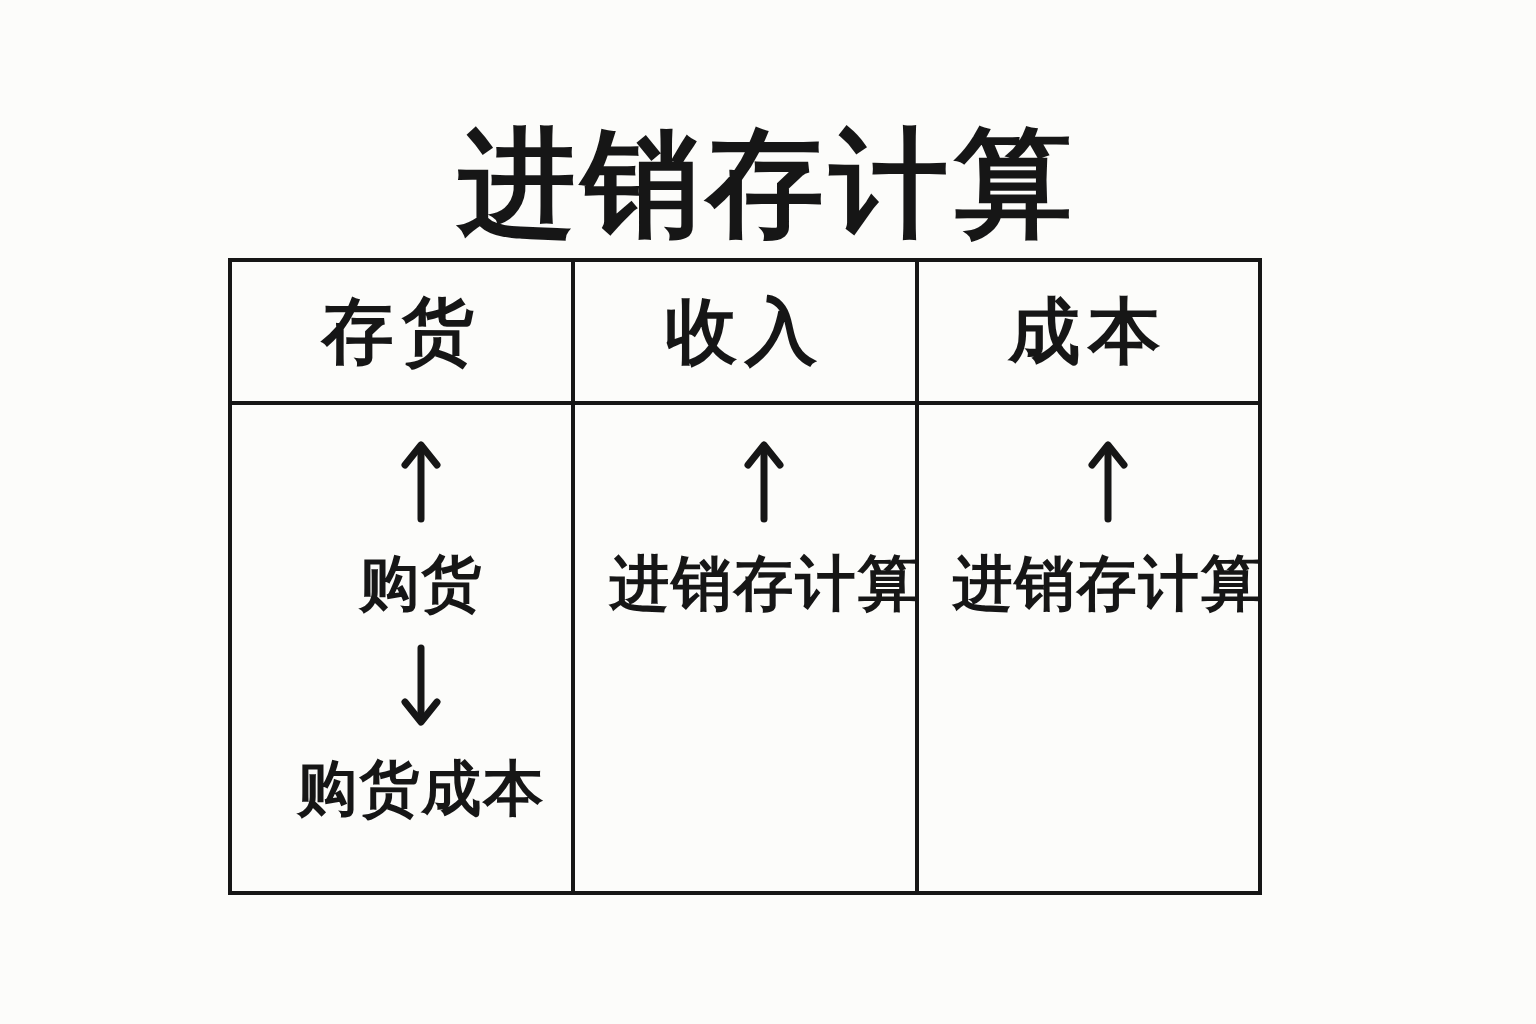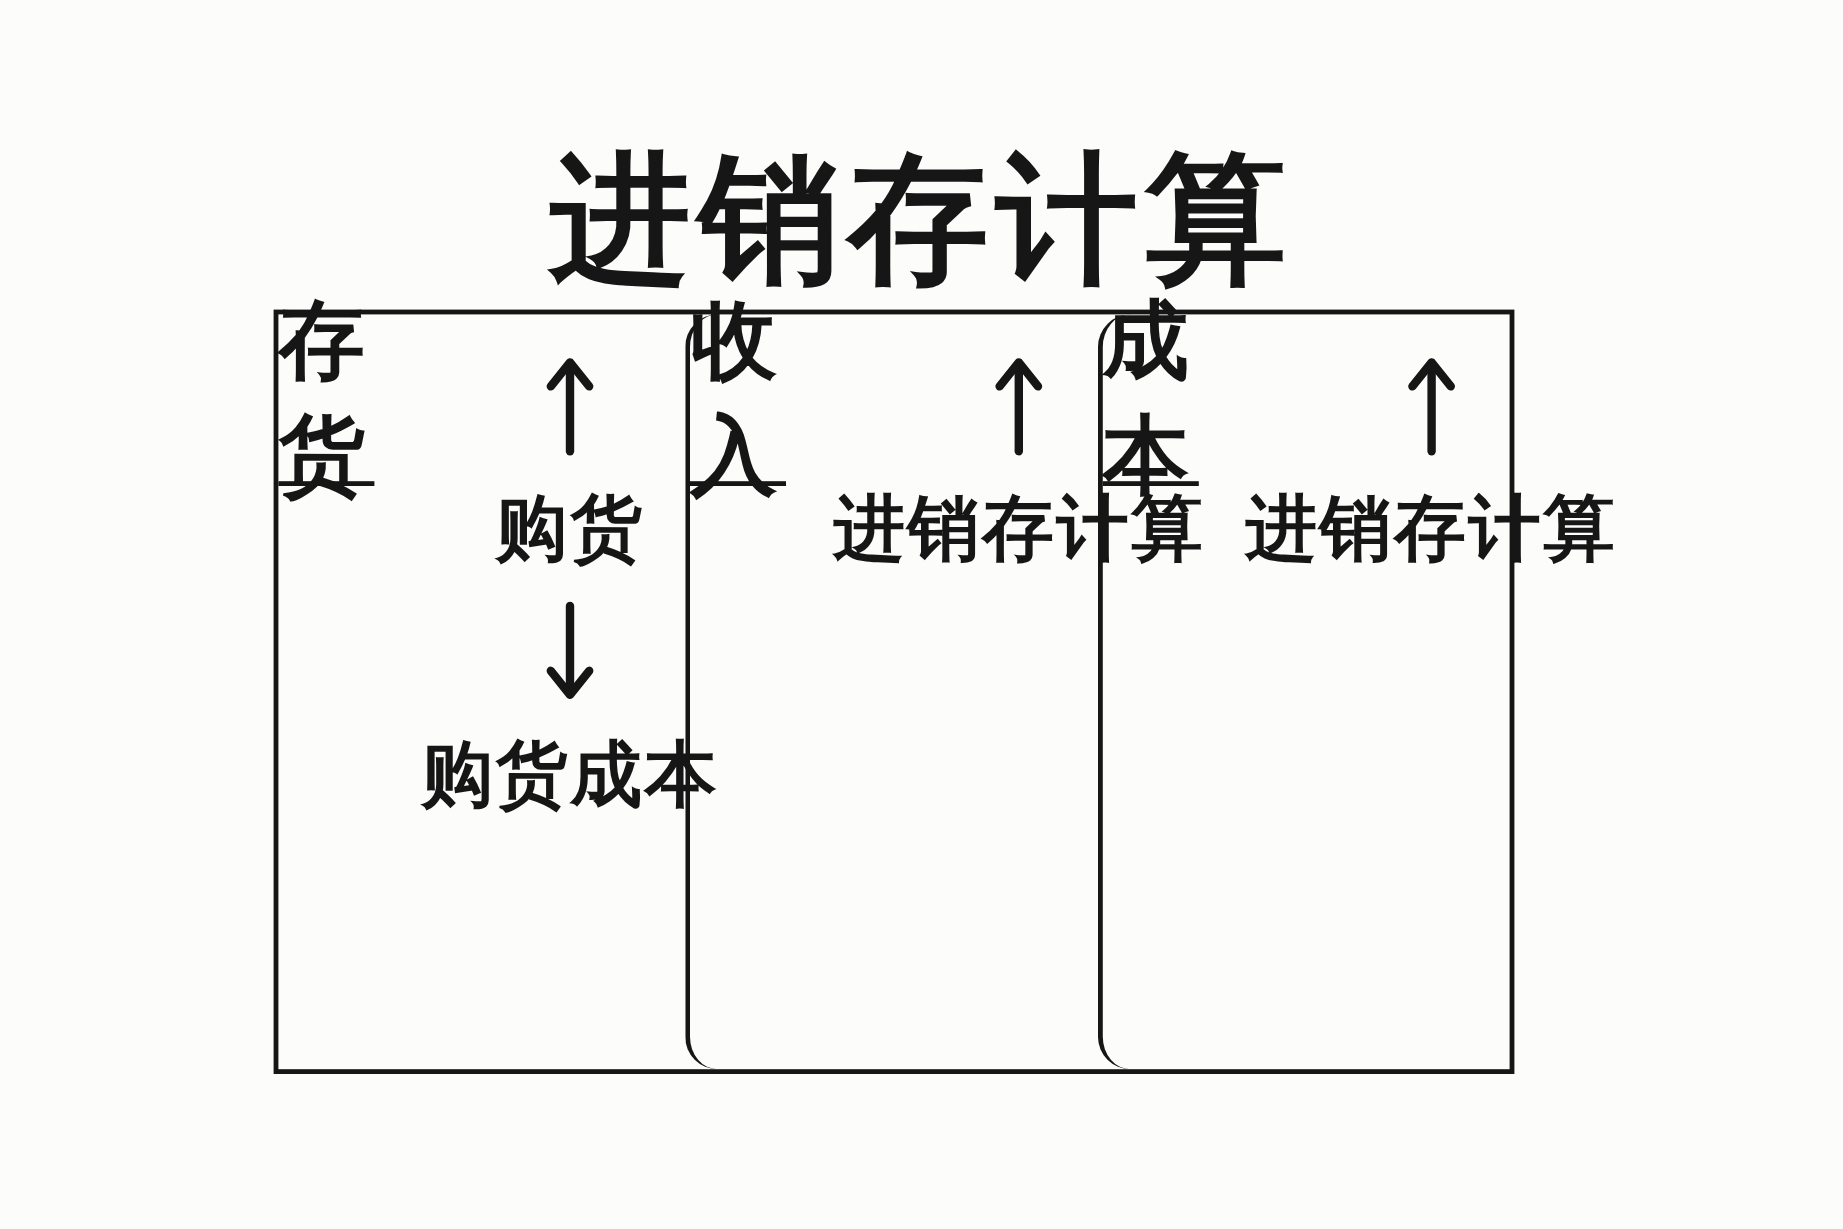--- a/index.html
+++ b/index.html
@@ -28,22 +28,22 @@
   .table {
     position: absolute;
     left: 228px;
     top: 258px;
     width: 1034px;
     height: 637px;
     border: 4px solid #161616;
     display: flex;
     background: #fcfcfa;
   }
-  .col { flex: 1 1 0; display: flex; flex-direction: row; min-width: 0; }
-  .col + .col { border-left: 4px solid #161616; border-radius: 27px; }
+  .col { flex: 1 1 0; display: flex; flex-direction: column; min-width: 0; }
+  .col + .col { border-left: 4px solid #161616; }
 
   .col-header {
     height: 143px;
     border-bottom: 4px solid #161616;
     display: flex;
     align-items: center;
     justify-content: center;
     font-size: 72px;
     font-weight: 800;
     letter-spacing: 8px;

